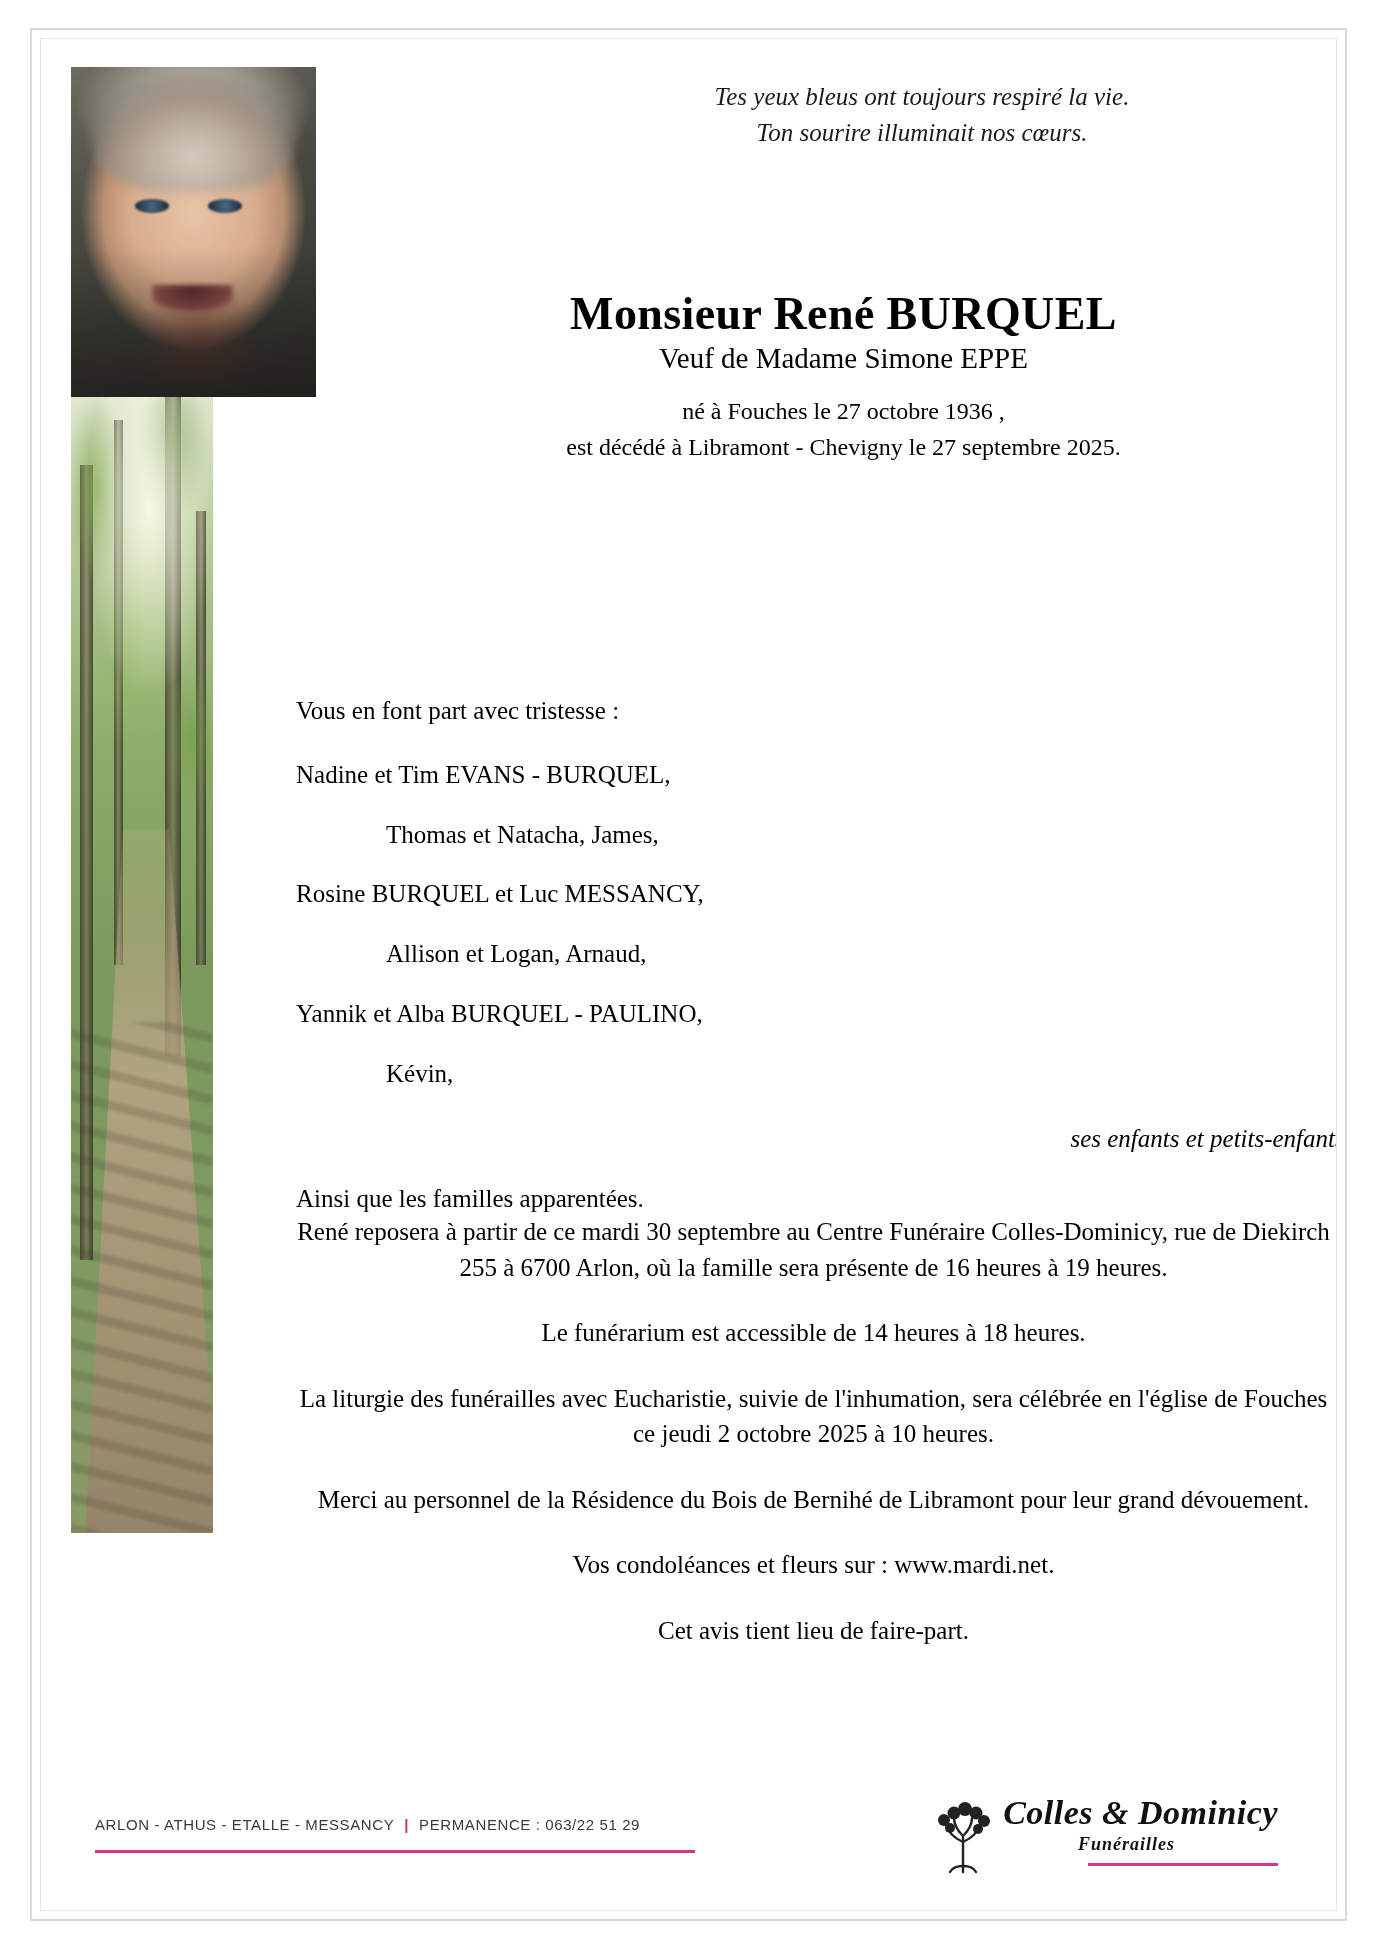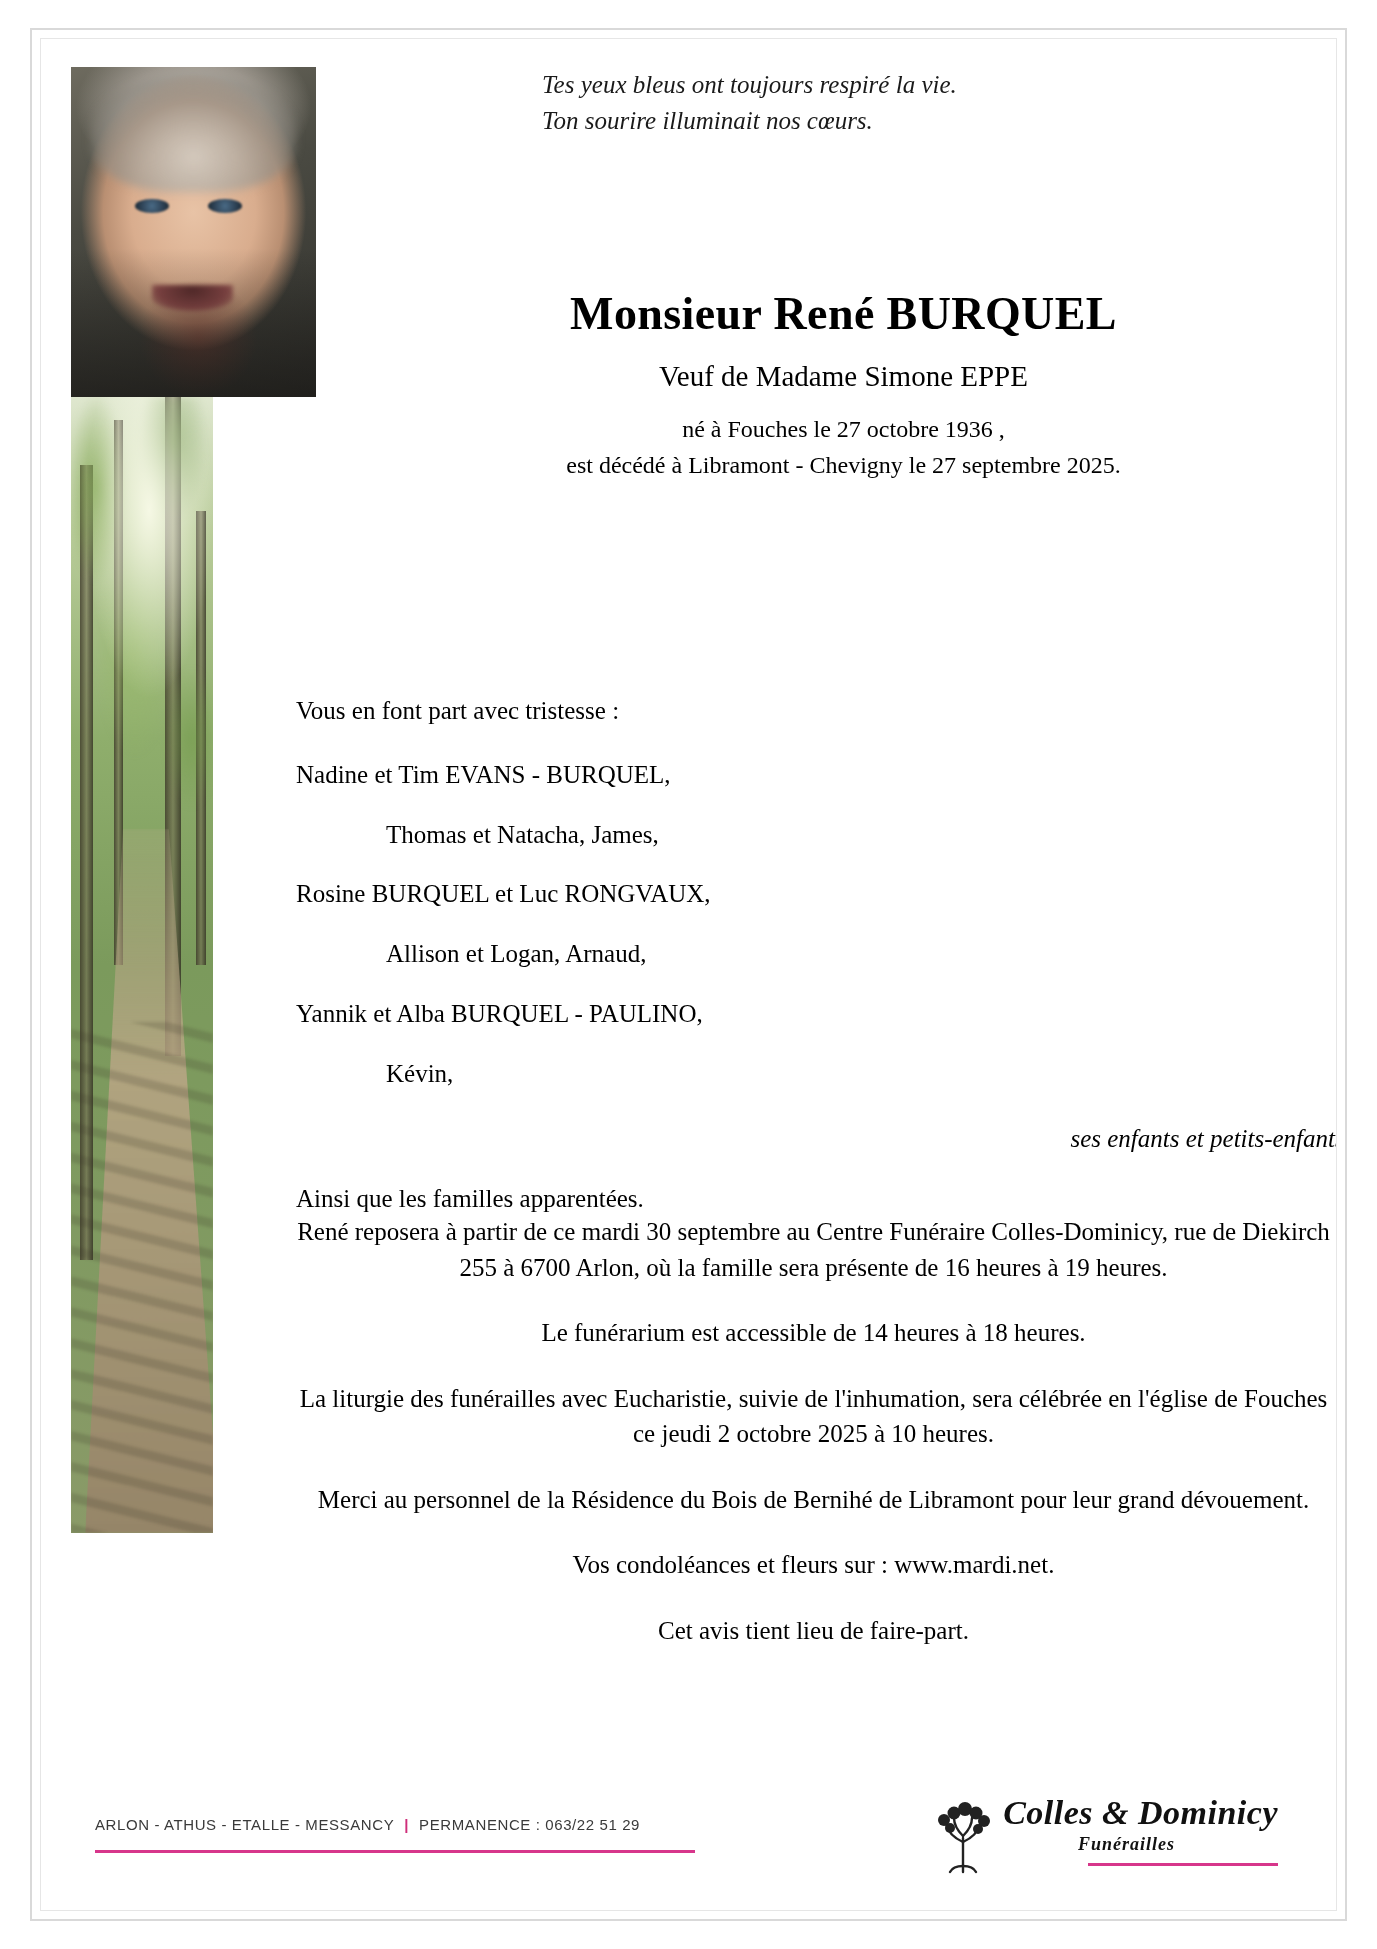--- a/index.html
+++ b/index.html
@@ -140,42 +140,42 @@
     position: absolute; left: 0; top: 55%; width: 100%; height: 45%;
     background:
       repeating-linear-gradient(14deg, rgba(60,55,38,0.20) 0px, rgba(60,55,38,0.20) 9px, rgba(0,0,0,0) 9px, rgba(0,0,0,0) 30px);
     filter: blur(1.5px);
   }
 
   
   .epitaph {
     position: absolute;
     right: 34px;
-    top: 28px;
+    top: 40px;
     width: 760px;
-    text-align: left;
+    text-align: center;
     font-style: italic;
     font-size: 25px;
     line-height: 1.45;
     color: #1a1a1a;
   }
 
   
   .identity {
     position: absolute;
     left: 285px;
     top: 248px;
     width: 1035px;
     text-align: center;
   }
   .identity .name {
     font-weight: bold;
     font-size: 46px;
     letter-spacing: 0.4px;
-    margin-bottom: 20px;
+    margin-bottom: 2px;
   }
   .identity .spouse {
     font-size: 29px;
     margin-bottom: 18px;
   }
   .identity .born,
   .identity .died {
     font-size: 24px;
     line-height: 1.5;
   }
@@ -322,21 +322,21 @@
         <div class="name">Monsieur René BURQUEL</div>
         <div class="spouse">Veuf de Madame Simone EPPE</div>
         <div class="born">né à Fouches le 27 octobre 1936 ,</div>
         <div class="died">est décédé à Libramont - Chevigny le 27 septembre 2025.</div>
       </div>
 
       <div class="family">
         <div class="intro">Vous en font part avec tristesse :</div>
         <div class="fam-line">Nadine et Tim EVANS - BURQUEL,</div>
         <div class="fam-line indent">Thomas et Natacha, James,</div>
-        <div class="fam-line">Rosine BURQUEL et Luc RONGVAUX,</div>
+        <div class="fam-line">Rosine BURQUEL et Luc MESSANCY,</div>
         <div class="fam-line indent">Allison et Logan, Arnaud,</div>
         <div class="fam-line">Yannik et Alba BURQUEL - PAULINO,</div>
         <div class="fam-line indent">Kévin,</div>
         <div class="attrib">ses enfants et petits-enfants.</div>
         <div class="allied">Ainsi que les familles apparentées.</div>
       </div>
 
       <div class="notices">
         <p>René reposera à partir de ce mardi 30 septembre au Centre Funéraire Colles-Dominicy, rue de Diekirch 255 à 6700 Arlon, où la famille sera présente de 16 heures à 19 heures.</p>
         <p>Le funérarium est accessible de 14 heures à 18 heures.</p>

